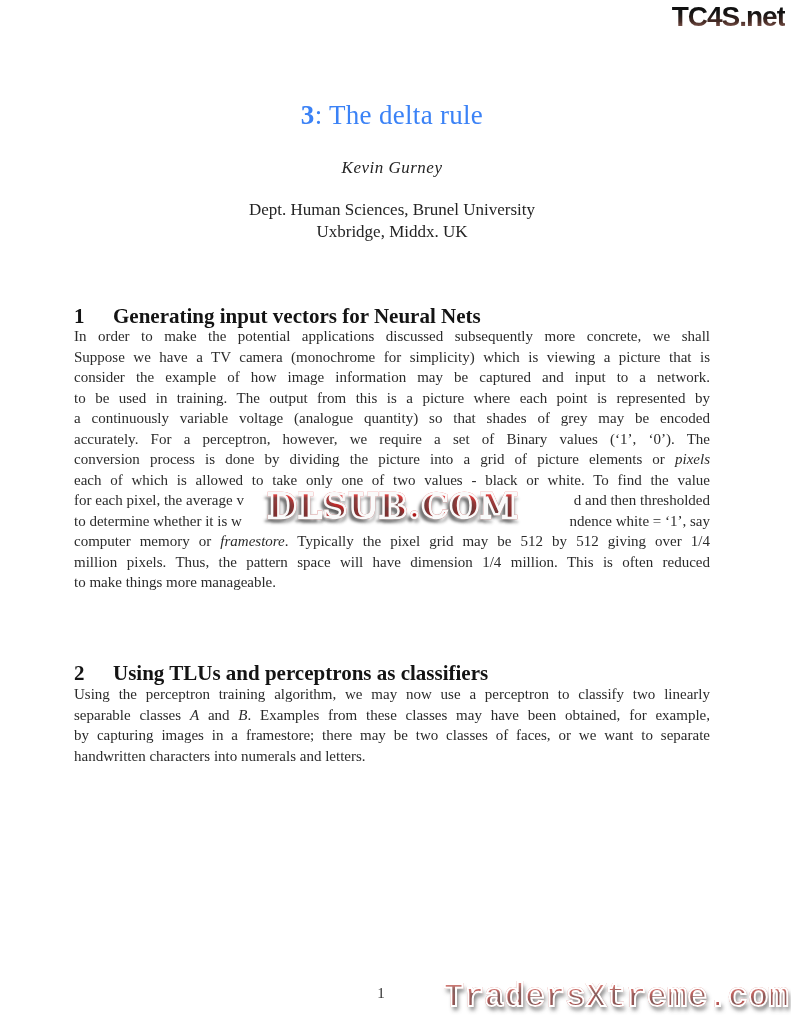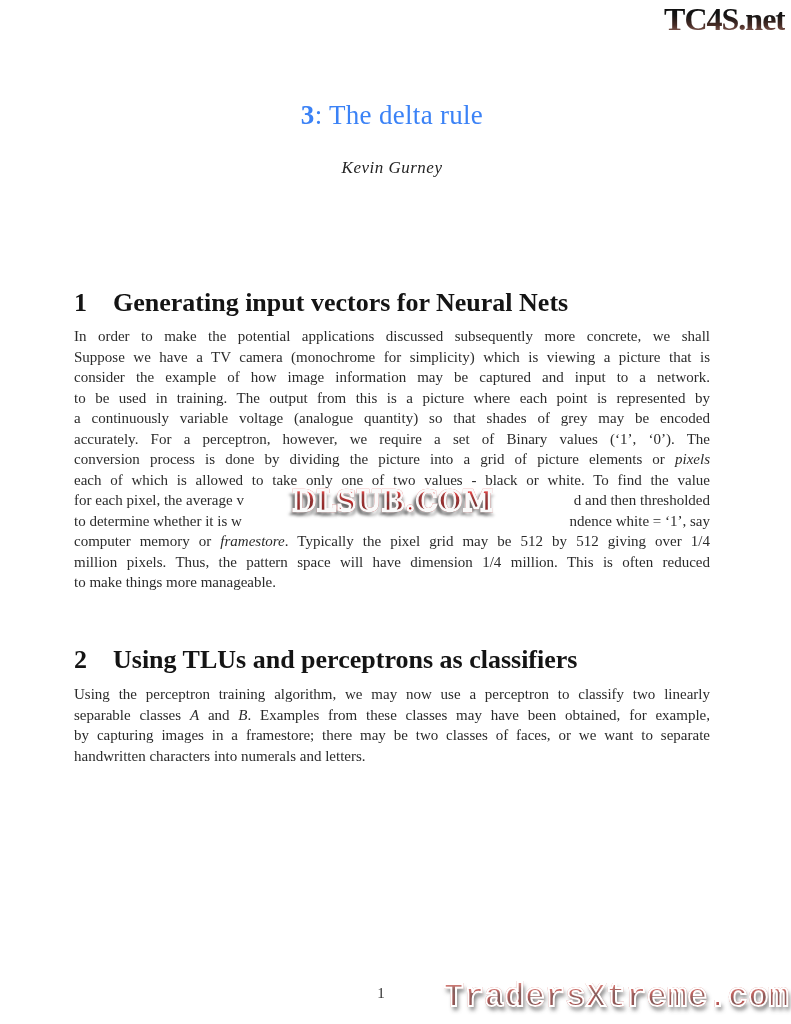--- a/index.html
+++ b/index.html
@@ -17,22 +17,23 @@
   
   .centerblock { position: absolute; left: 74px; width: 636px; text-align: center; }
   .title { top: 100px; font-size: 27px; color: #3b82f6; letter-spacing: 0.3px; }
   .title b { font-weight: bold; }
   .author { top: 158px; font-size: 17px; font-style: italic; color: #242424; letter-spacing: 0.5px; }
   .affil { top: 199px; font-size: 17px; line-height: 21.5px; color: #242424; }
 
   
   .h {
     position: absolute; left: 74px; width: 640px;
-    font-weight: bold; font-size: 26px; color: #141414;
+    font-weight: bold; font-size: 21px; color: #141414;
     white-space: nowrap;
+    margin-top: 16px;
   }
   .h .hnum { display: inline-block; width: 39px; }
   .h1 { top: 288px; }
   .h2 { top: 645px; }
 
   
   .para {
     position: absolute; left: 74px; width: 636px;
     font-size: 15px; line-height: 20.5px; color: #2b2b2b;
   }
@@ -43,29 +44,29 @@
   .p1 { top: 326px; }
   .p2 { top: 684px; }
 
   
   .pagenum { position: absolute; left: 74px; width: 614px; top: 985px; text-align: center; font-size: 15px; color: #333; }
 
   
   .wm { position: absolute; font-weight: bold; white-space: nowrap; user-select: none; }
   .wm-tc4s {
     top: 1px; right: 6px;
-    font-family: Liberation Serif, serif;
-    font-size: 32px; letter-spacing: -1px;
+    font-family: Liberation Sans, sans-serif;
+    font-size: 28px; letter-spacing: -1px;
     background: linear-gradient(180deg, #0a0a0a 0%, #141414 38%, #462b25 65%, #96685e 88%, #b2867b 100%);
     -webkit-background-clip: text; background-clip: text; color: transparent;
   }
   .wm-dlsub {
     left: 244px; top: 486px; width: 298px; text-align: center;
     font-family: "DejaVu Serif", serif;
-    font-size: 27px; letter-spacing: 1px;
+    font-size: 34px; letter-spacing: 1px;
     background: linear-gradient(180deg, #ec6060 0%, #de3636 32%, #c51c1c 58%, #9b0d0d 100%);
     -webkit-background-clip: text; background-clip: text; color: transparent;
     -webkit-text-stroke: 2.5px #fafafa;
     text-shadow: -4px 4px 3px rgba(70,70,70,0.75), 2px 5px 3px rgba(80,80,80,0.45);
   }
   .wm-traders {
     right: 2px; bottom: 8px;
     font-family: Liberation Mono, monospace;
     font-size: 33px; letter-spacing: 0.5px;
     background: linear-gradient(180deg, #dd8c85 0%, #cf625e 45%, #b03a38 100%);
@@ -78,20 +79,24 @@
 <body>
 
 <div class="page">
 
   <div class="wm wm-tc4s">TC4S.net</div>
 
   <div class="centerblock title"><b>3</b><span>: The delta rule</span></div>
 
   <div class="centerblock author">Kevin Gurney</div>
 
+  <div class="centerblock affil">
+    <div>Dept. Human Sciences, Brunel University</div>
+    <div>Uxbridge, Middx. UK</div>
+  </div>
 
   <div class="h h1"><span class="hnum">1</span><span>Generating input vectors for Neural Nets</span></div>
 
   <div class="para p1">
     <div class="line j">In order to make the potential applications discussed subsequently more concrete, we shall</div>
     <div class="line j">Suppose we have a TV camera (monochrome for simplicity) which is viewing a picture that is</div>
     <div class="line j">consider the example of how image information may be captured and input to a network.</div>
     <div class="line j">to be used in training. The output from this is a picture where each point is represented by</div>
     <div class="line j">a continuously variable voltage (analogue quantity) so that shades of grey may be encoded</div>
     <div class="line j">accurately. For a perceptron, however, we require a set of Binary values (‘1’, ‘0’). The</div>

